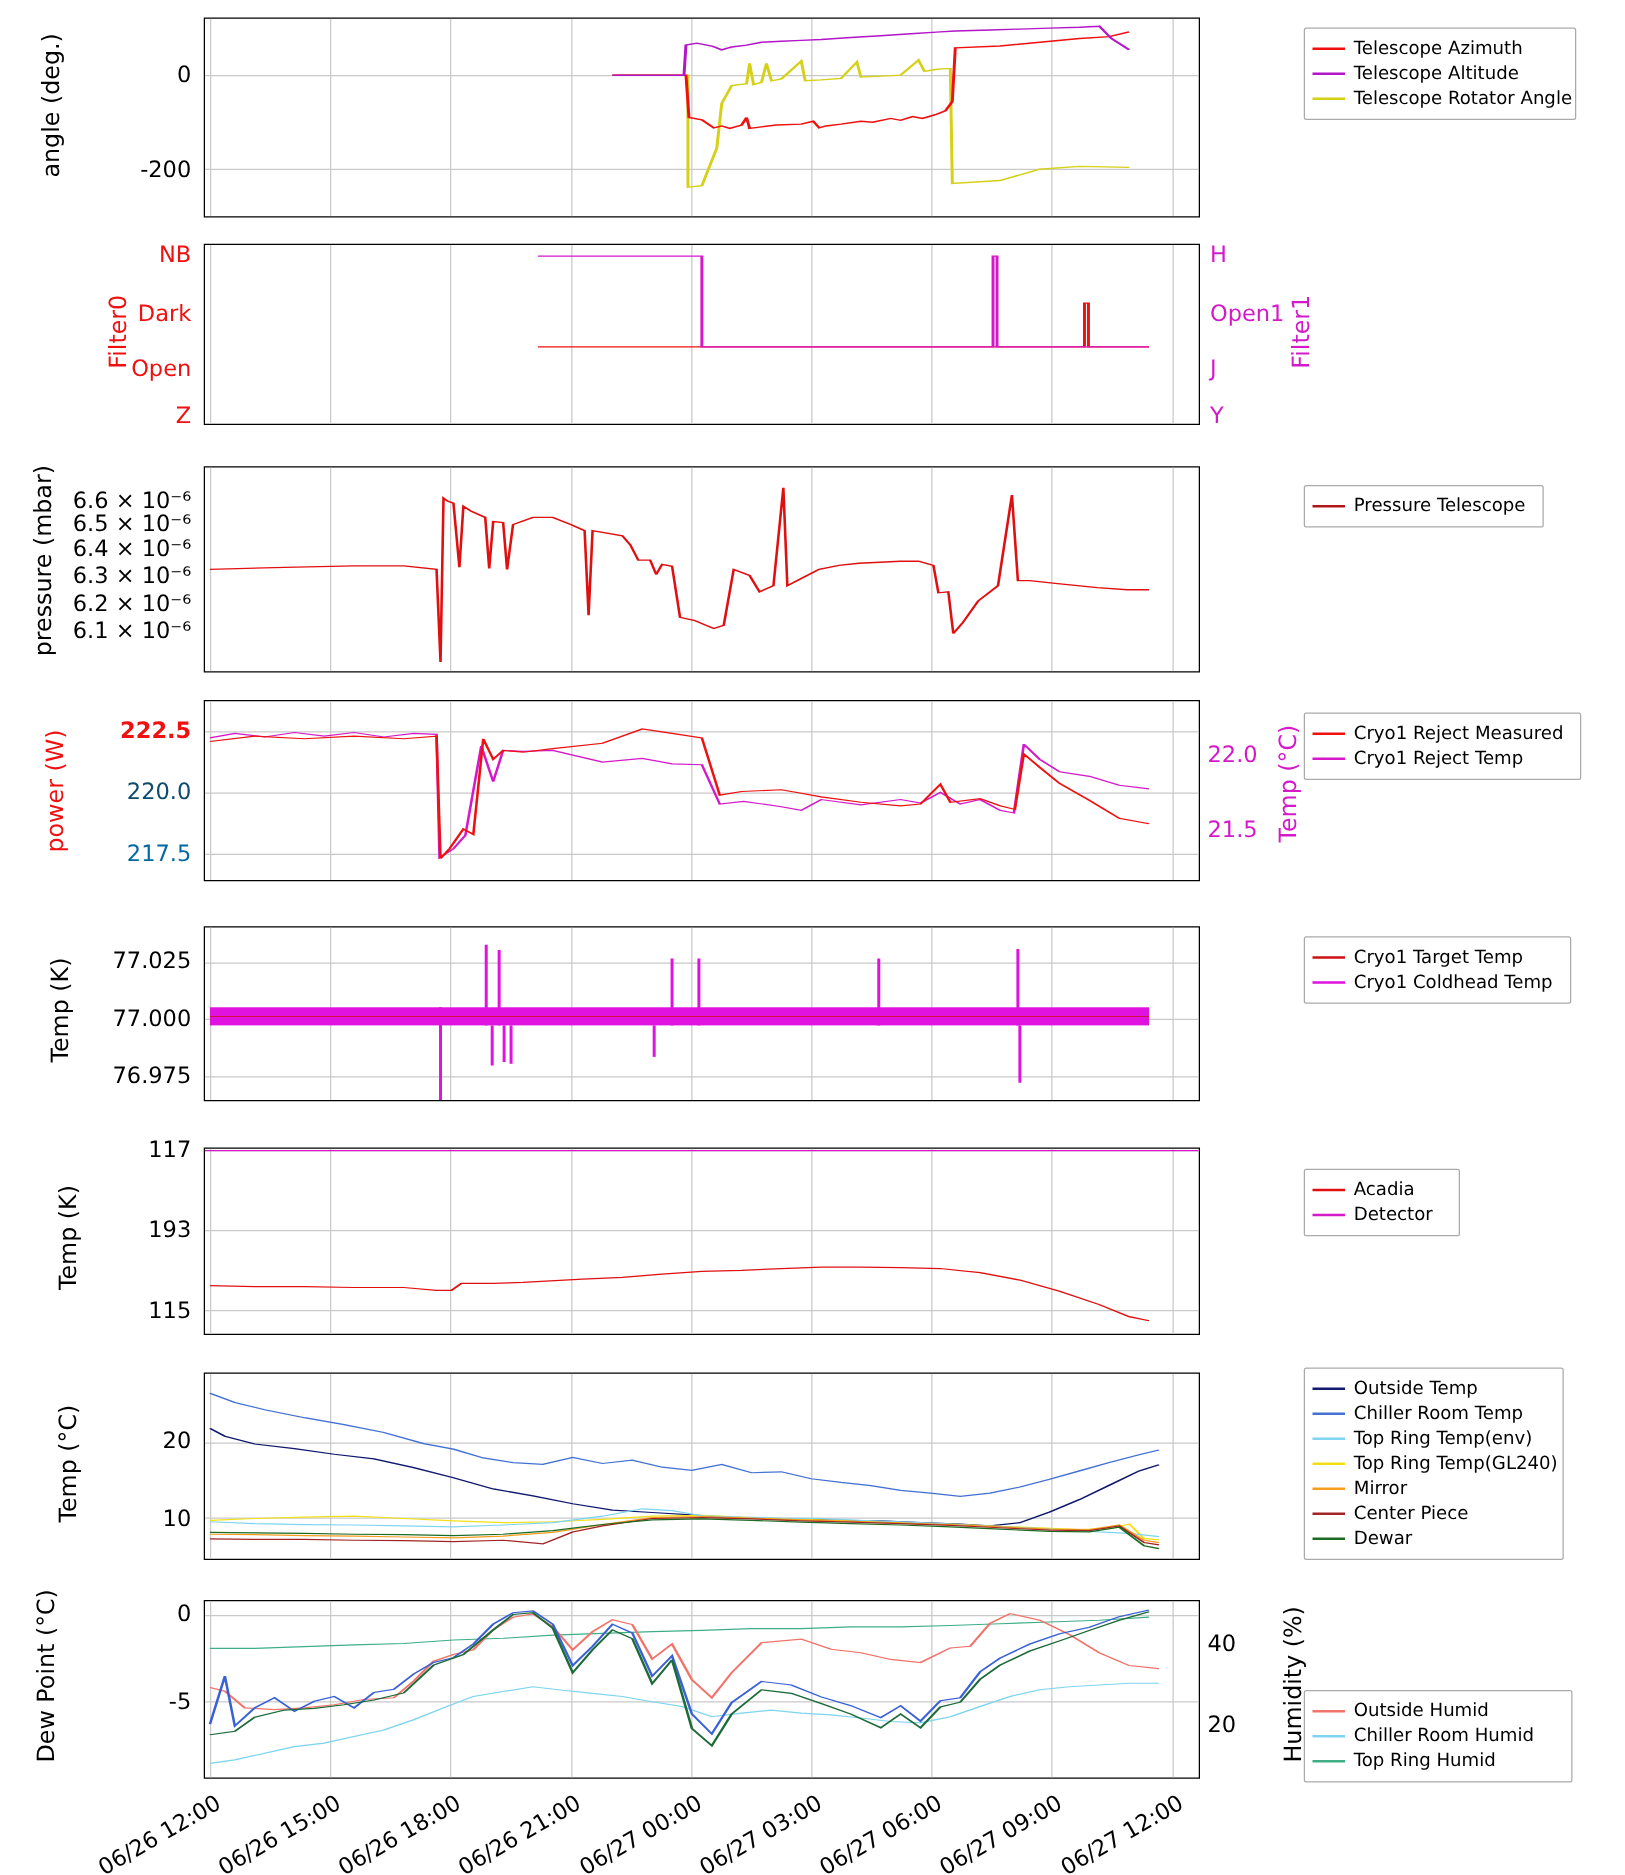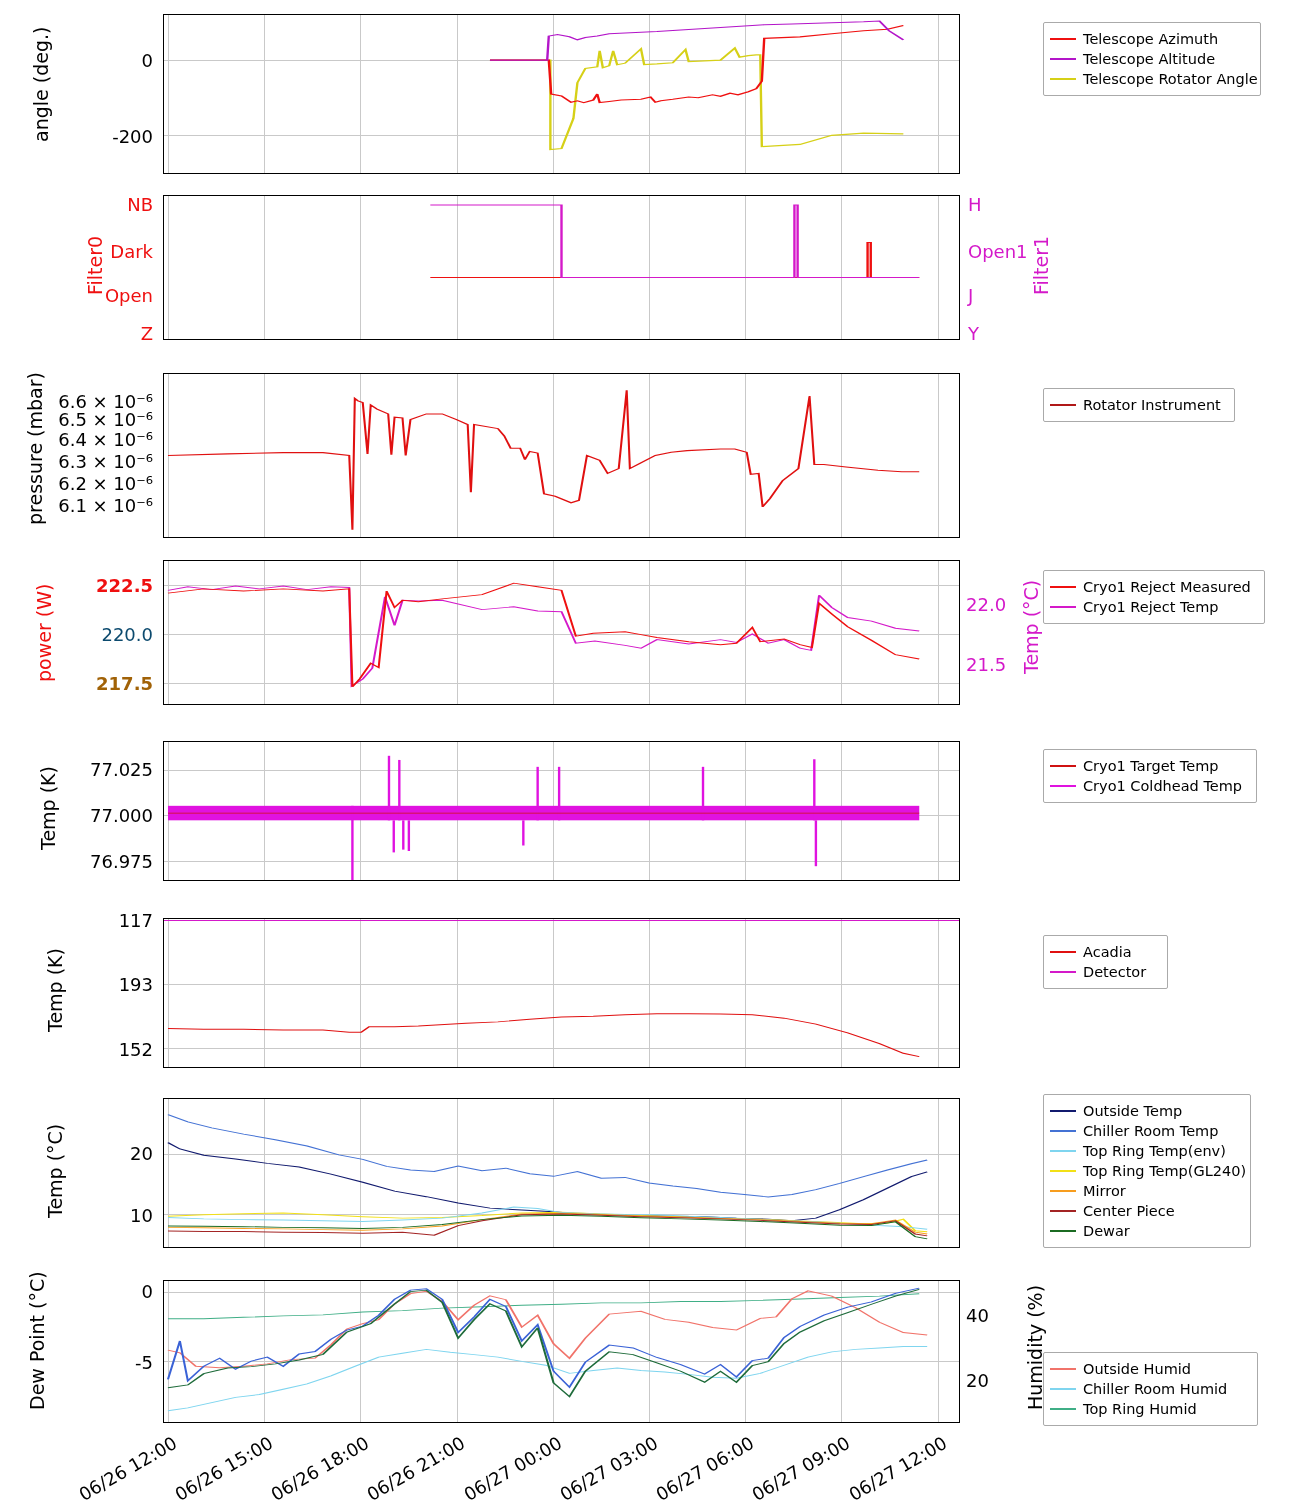--- a/index.html
+++ b/index.html
@@ -111,21 +111,21 @@
     <div class="ylab" style="left:24px;top:160px;transform:rotate(-90deg);">pressure (mbar)</div>
     <div class="ytick" style="left:25px;width:128px;top:36px;">6.6 × 10⁻⁶</div>
     <div class="ytick" style="left:25px;width:128px;top:54px;">6.5 × 10⁻⁶</div>
     <div class="ytick" style="left:25px;width:128px;top:74px;">6.4 × 10⁻⁶</div>
     <div class="ytick" style="left:25px;width:128px;top:96px;">6.3 × 10⁻⁶</div>
     <div class="ytick" style="left:25px;width:128px;top:118px;">6.2 × 10⁻⁶</div>
     <div class="ytick" style="left:25px;width:128px;top:140px;">6.1 × 10⁻⁶</div>
     <div class="legend" style="left:1043px;top:23px;width:192px;">
       <div class="row">
           <span class="swatch" style="border-color:#b01818"></span>
-          <span>Rotator Instrument</span>
+          <span>Pressure Telescope</span>
         </div>
     </div>
   </div>
 
   <div class="panel" style="left:0;top:552px;width:1300px;height:160px;">
     <div class="plotbox" style="left:163px;top:8px;width:797px;height:145px;">
       <div class="grid-v" style="left:0.5%"></div>
         <div class="grid-v" style="left:12.6%"></div>
         <div class="grid-v" style="left:24.7%"></div>
         <div class="grid-v" style="left:36.8%"></div>
@@ -138,21 +138,21 @@
         <div class="grid-h" style="top:51%"></div>
         <div class="grid-h" style="top:85%"></div>
       <svg class="series" viewBox="0 0 1000 400" preserveAspectRatio="none">
         <polyline fill="none" stroke="#d419c9" stroke-width="2.6" points="5,82 30,72 60,80 90,70 120,78 150,70 180,80 210,72 233,74 236,350 250,330 262,300 278,100 290,180 300,110 320,112 350,110 400,136 440,128 470,140 500,142 518,230 542,224 580,236 600,244 620,220 660,232 700,220 720,228 740,204 760,230 780,220 800,244 814,250 824,96 840,130 860,158 890,168 920,188 950,196"></polyline>
         <polyline fill="none" stroke="#ef1010" stroke-width="2.6" points="5,90 50,78 100,84 150,78 200,84 233,78 237,352 246,330 260,286 270,298 280,84 290,130 300,110 320,114 350,106 400,94 440,62 470,72 500,82 518,210 540,202 580,198 600,206 620,214 660,226 700,234 720,230 740,186 750,226 780,218 800,234 815,242 824,118 840,148 860,184 890,222 920,262 950,274"></polyline>
       </svg>
     </div>
     <div class="ylab" style="left:33px;top:130px;transform:rotate(-90deg);color:#ef1010;">power (W)</div>
     <div class="ytick" style="left:70px;width:83px;top:33px;color:#ef1010;font-weight:bold;">222.5</div>
     <div class="ytick" style="left:70px;width:83px;top:82px;color:#0c4a6e;">220.0</div>
-    <div class="ytick" style="left:70px;width:83px;top:131px;color:#a16207;font-weight:bold;">217.5</div>
+    <div class="ytick" style="left:70px;width:83px;top:131px;color:#0369a1;">217.5</div>
     <div class="ylab" style="left:1020px;top:122px;transform:rotate(-90deg);color:#d419c9;">Temp (°C)</div>
     <div class="ytick-r" style="left:966px;top:52px;color:#d419c9;">22.0</div>
     <div class="ytick-r" style="left:966px;top:112px;color:#d419c9;">21.5</div>
     <div class="legend" style="left:1043px;top:18px;width:222px;">
       <div class="row">
           <span class="swatch" style="border-color:#ef1010"></span>
           <span>Cryo1 Reject Measured</span>
         </div>
       <div class="row">
           <span class="swatch" style="border-color:#d419c9"></span>
@@ -223,21 +223,21 @@
         <div class="grid-h" style="top:44%"></div>
         <div class="grid-h" style="top:87%"></div>
       <svg class="series" viewBox="0 0 1000 400" preserveAspectRatio="none">
         <line x1="0" y1="4" x2="1000" y2="4" stroke="#d419c9" stroke-width="3"></line>
         <polyline fill="none" stroke="#e01010" stroke-width="2.6" points="5,296 50,298 100,298 150,300 200,300 233,306 248,306 258,291 290,291 320,289 380,282 420,278 460,271 500,265 540,263 580,259 620,256 660,256 700,257 740,259 780,268 820,284 860,308 900,337 930,363 950,372"></polyline>
       </svg>
     </div>
     <div class="ylab" style="left:44px;top:122px;transform:rotate(-90deg);">Temp (K)</div>
     <div class="ytick" style="left:80px;width:73px;top:10px;">117</div>
     <div class="ytick" style="left:80px;width:73px;top:74px;">193</div>
-    <div class="ytick" style="left:80px;width:73px;top:139px;">152</div>
+    <div class="ytick" style="left:80px;width:73px;top:139px;">115</div>
     <div class="legend" style="left:1043px;top:25px;width:125px;">
       <div class="row">
           <span class="swatch" style="border-color:#e01010"></span>
           <span>Acadia</span>
         </div>
       <div class="row">
           <span class="swatch" style="border-color:#d419c9"></span>
           <span>Detector</span>
         </div>
     </div>

